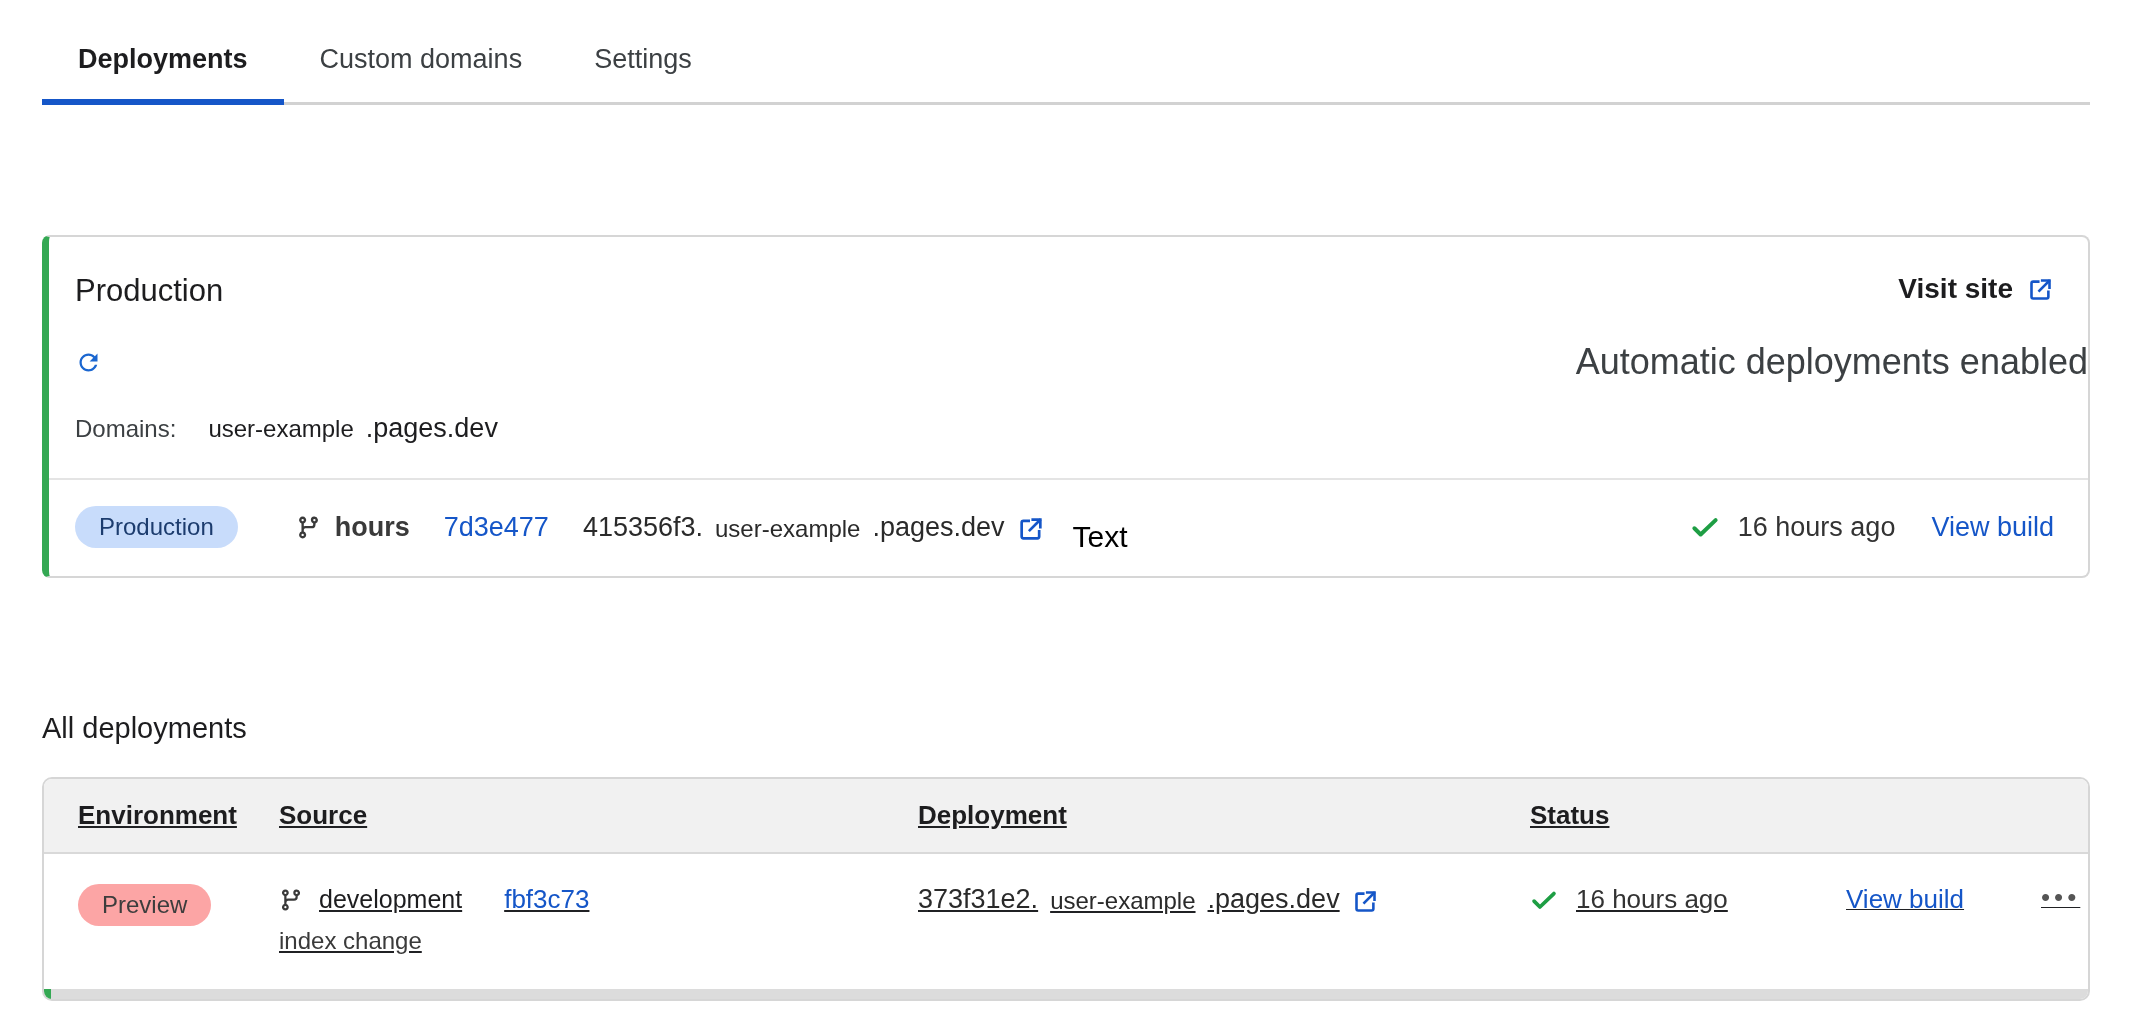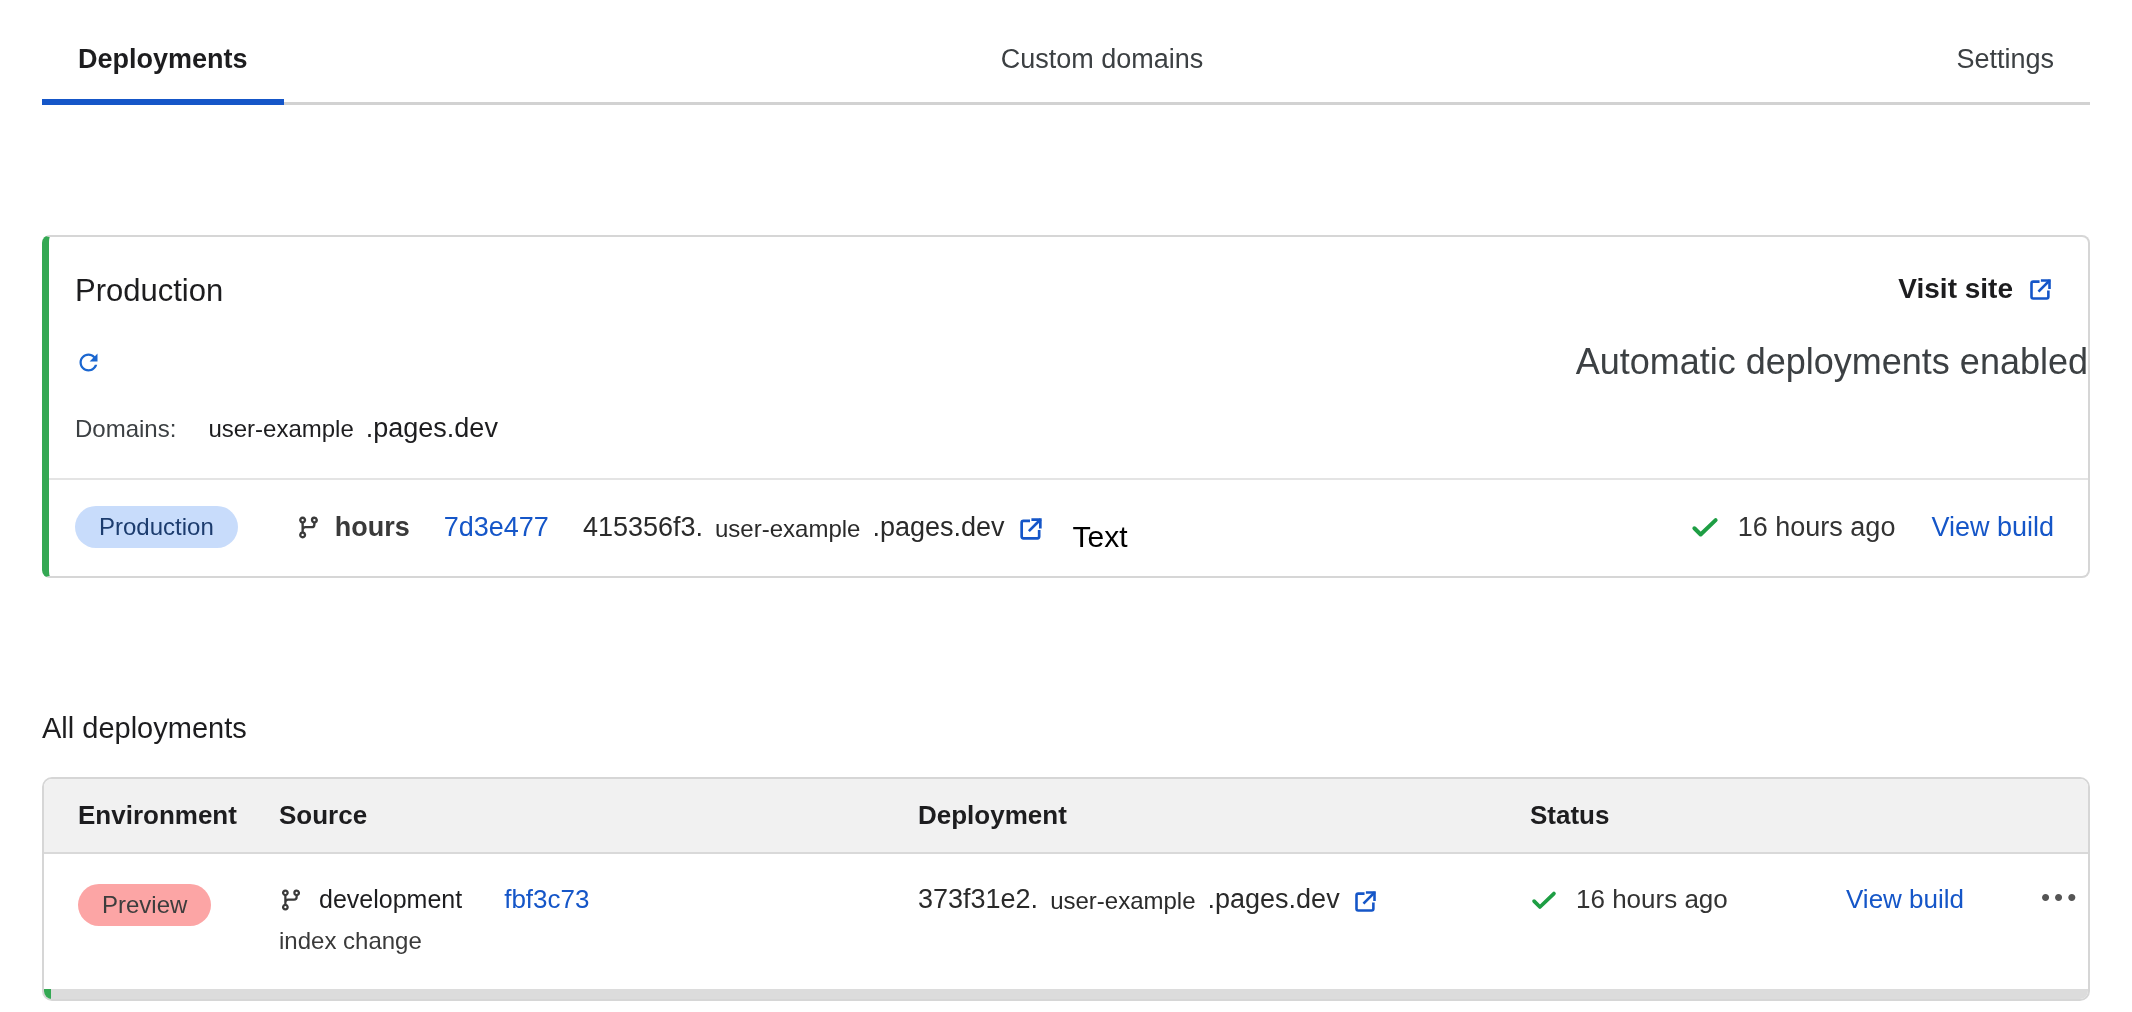--- a/index.html
+++ b/index.html
@@ -1,21 +1,21 @@
 <!DOCTYPE html>
 <html><head>
 <meta charset="utf-8">
 <style>
   * { margin:0; padding:0; box-sizing:border-box; }
   html,body { width:2132px; height:1012px; background:#ffffff; overflow:hidden;
               font-family:"Liberation Sans", sans-serif; color:#202124; }
   .page { padding:0 42px; width:2132px; }
 
   
-  .tabs { display:flex; margin-top:14px; border-bottom:3px solid #d2d2d2;justify-content:space-between; }
+  .tabs { display:flex; margin-top:14px; border-bottom:3px solid #d2d2d2; }
   .tab { font-size:27px; color:#3c4043; padding:30px 36px 24px 36px;
          border-bottom:6px solid transparent; margin-bottom:-3px; cursor:pointer; }
   .tab.active { color:#1d1d1f; font-weight:700; border-bottom-color:#1556c8; }
 
   
   .prod-card { margin-top:130px; border:2px solid #d6d6d6; border-left:7px solid #34a853;
                border-radius:8px; background:#fff; }
   .card-head { display:flex; justify-content:space-between; align-items:flex-start;
                padding:36px 34px 0 26px; }
   .card-title { font-size:31px; font-weight:500; color:#1d1d1f; }
@@ -43,21 +43,21 @@
   .url-suffix { font-size:27px; color:#2a2a2a; }
   .url-group .ext { align-self:center; transform:translateY(2px); }
   .text-annotation { font-size:30px; color:#000; margin-left:28px; transform:translateY(10px); }
   .row-right { margin-left:auto; display:flex; align-items:center; }
   .time-text { font-size:27px; color:#333; margin-left:18px; }
   .view-build { font-size:27px; color:#1556c8; text-decoration:none; margin-left:36px; cursor:pointer; }
 
   
   .section-title { margin-top:134px; font-size:29px; font-weight:500; color:#1d1d1f; }
   .table { margin-top:32px; border:2px solid #d6d6d6; border-radius:10px; overflow:hidden; background:#fff; }
-  .grid-row { display:grid; grid-template-columns:229px 645px 612px 316px 195px 1fr; align-items:start; }
+  .grid-row { display:grid; grid-template-columns:229px 645px 612px 316px 195px 1fr; align-items:start;text-decoration:underline; }
   .thead { background:#f1f1f1; border-bottom:2px solid #d9d9d9; padding:21px 0; }
   .th { font-size:26px; font-weight:700; color:#1d1d1f; }
   .th.c1, .td.c1 { padding-left:34px; }
   .th.c2, .td.c2 { padding-left:6px; }
   .trow { background:#fff; padding:30px 0 34px 0; }
   .src-line1 { display:flex; align-items:center; gap:16px; }
   .src-branch { font-size:25px; color:#1d1d1f; }
   .src-commit { font-size:26px; color:#1556c8; text-decoration:none; margin-left:26px; cursor:pointer; }
   .src-line2 { font-size:24px; color:#3a3a3a; margin-top:12px; }
   .td .url-group { margin-left:0; }

